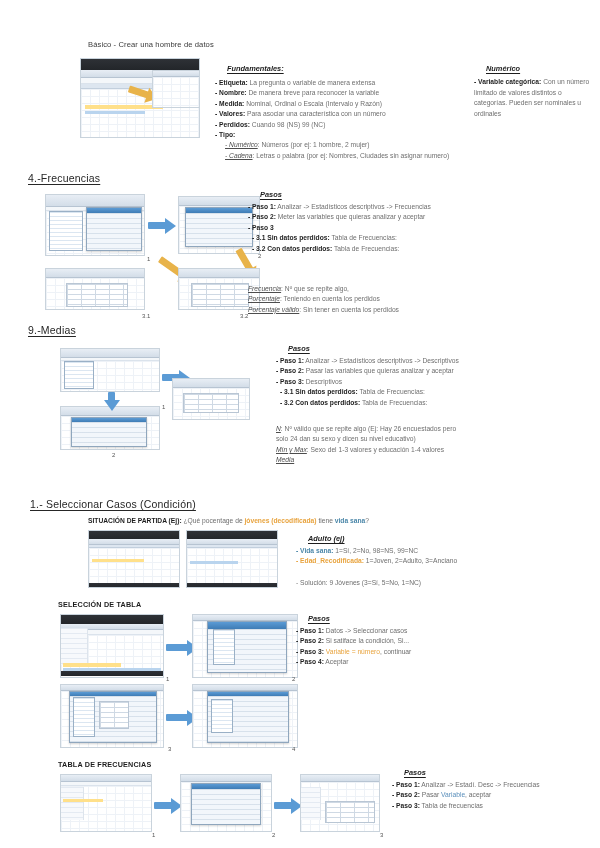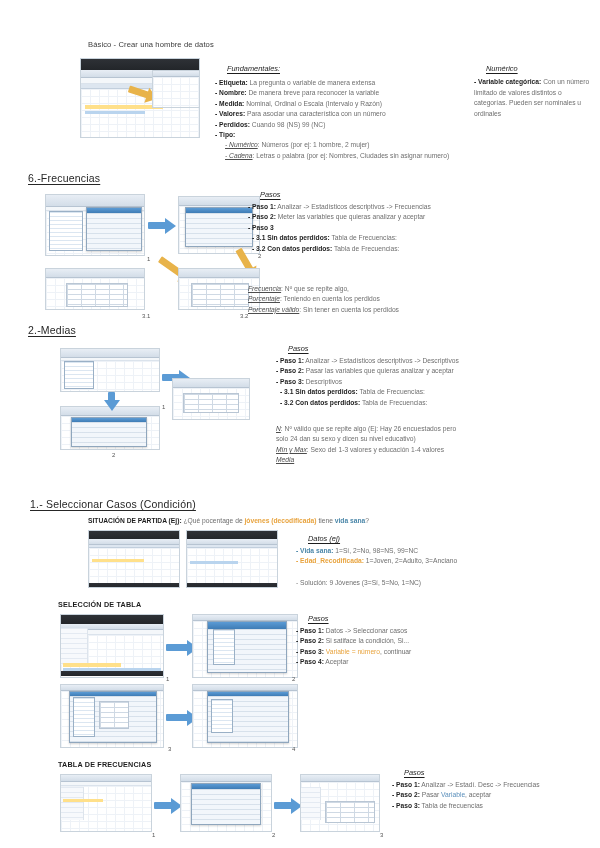--- a/index.html
+++ b/index.html
@@ -31,21 +31,21 @@
     letter-spacing: .2px;
   }
   .sub-head {
     font-size: 7.2px;
     font-weight: bold;
     color: #1d1d1d;
     letter-spacing: .2px;
   }
   .block-head {
     font-size: 7.4px;
-    font-weight: normal;
+    font-weight: bold;
     font-style: italic;
     text-decoration: underline;
     text-underline-offset: 1.5px;
     color: #1d1d1d;
     padding-left: 12px;
   }
   .line {
     font-size: 6.7px;
     line-height: 10.4px;
     color: #6e6e6e;
@@ -171,21 +171,21 @@
     <div class="line"><b>- Tipo:</b><span></span></div>
     <div class="line" style="padding-left:10px;"><i class="u">- Numérico</i><span>: Números (por ej: 1 hombre, 2 mujer)</span></div>
     <div class="line" style="padding-left:10px;"><i class="u">- Cadena</i><span>: Letras o palabra (por ej: Nombres, Ciudades sin asignar numero)</span></div>
   </div>
 
   <div style="position:absolute;left:474px;top:64px;" class="block-head">Numérico</div>
   <div class="line" style="position:absolute;left:474px;top:77px;width:120px;white-space:normal;line-height:10.6px;">
     <b>- Variable categórica:</b><span> Con un número limitado de valores distintos o categorías. Pueden ser nominales u ordinales</span>
   </div>
 
-  <div style="position:absolute;left:28px;top:172px;" class="sect-head">6.-Frecuencias</div>
+  <div style="position:absolute;left:28px;top:172px;" class="sect-head">4.-Frecuencias</div>
 
   <div class="shot" style="left:45px;top:194px;width:100px;height:62px;">
     <div class="tb2" style="height:20%"></div>
     <div class="menu"></div>
     <div class="grid" style="height:73%"></div>
     <div class="lbox" style="left:3px;top:16px;width:34px;height:40px;"></div>
     <div class="dlg" style="left:40px;top:12px;width:56px;height:44px;">
       <div class="dtb"></div>
         <div class="dbody"></div>
     </div>
@@ -235,21 +235,21 @@
     <div class="line" style="padding-left:4px;"><b>- 3.1 Sin datos perdidos:</b><span> Tabla de Frecuencias:</span></div>
     <div class="line" style="padding-left:4px;"><b>- 3.2 Con datos perdidos:</b><span> Tabla de Frecuencias:</span></div>
   </div>
 
   <div style="position:absolute;left:248px;top:284px;">
     <div class="line"><i class="u">Frecuencia</i><span>: Nº que se repite algo,</span></div>
     <div class="line"><i class="u">Porcentaje</i><span>: Teniendo en cuenta los perdidos</span></div>
     <div class="line"><i class="u">Porcentaje válido</i><span>: Sin tener en cuenta los perdidos</span></div>
   </div>
 
-  <div style="position:absolute;left:28px;top:324px;" class="sect-head">2.-Medias</div>
+  <div style="position:absolute;left:28px;top:324px;" class="sect-head">9.-Medias</div>
 
   <div class="shot" style="left:60px;top:348px;width:100px;height:44px;">
     <div class="tb2" style="height:22%"></div>
     <div class="menu"></div>
     <div class="grid" style="height:71%"></div>
     <div class="lbox" style="left:3px;top:12px;width:30px;height:28px;"></div>
   </div>
   <div class="shot" style="left:60px;top:406px;width:100px;height:44px;">
     <div class="tb2" style="height:22%"></div>
     <div class="grid" style="height:78%"></div>
@@ -306,21 +306,21 @@
   </div>
   <div class="shot" style="left:186px;top:530px;width:92px;height:58px;">
     <div class="tb"></div>
     <div class="tb2"></div>
     <div class="hdrrow"></div>
     <div class="grid" style="height:62%"></div>
     <div class="status"></div>
     <div class="hiblue" style="left:3px;top:30px;width:48px;height:3px;"></div>
   </div>
 
-  <div style="position:absolute;left:296px;top:534px;" class="block-head">Datos (ej)</div>
+  <div style="position:absolute;left:296px;top:534px;" class="block-head">Adulto (ej)</div>
   <div style="position:absolute;left:296px;top:546px;">
     <div class="line"><span class="teal">- Vida sana:</span><span> 1=Sí, 2=No, 98=NS, 99=NC</span></div>
     <div class="line"><span class="amber">- Edad_Recodificada:</span><span> 1=Joven, 2=Adulto, 3=Anciano</span></div>
   </div>
   <div class="line" style="position:absolute;left:296px;top:578px;">- Solución: 9 Jóvenes (3=Sí, 5=No, 1=NC)</div>
 
   <div style="position:absolute;left:58px;top:600px;" class="sub-head">SELECCIÓN DE TABLA</div>
 
   <div class="shot" style="left:60px;top:614px;width:104px;height:64px;">
     <div class="tb"></div>

